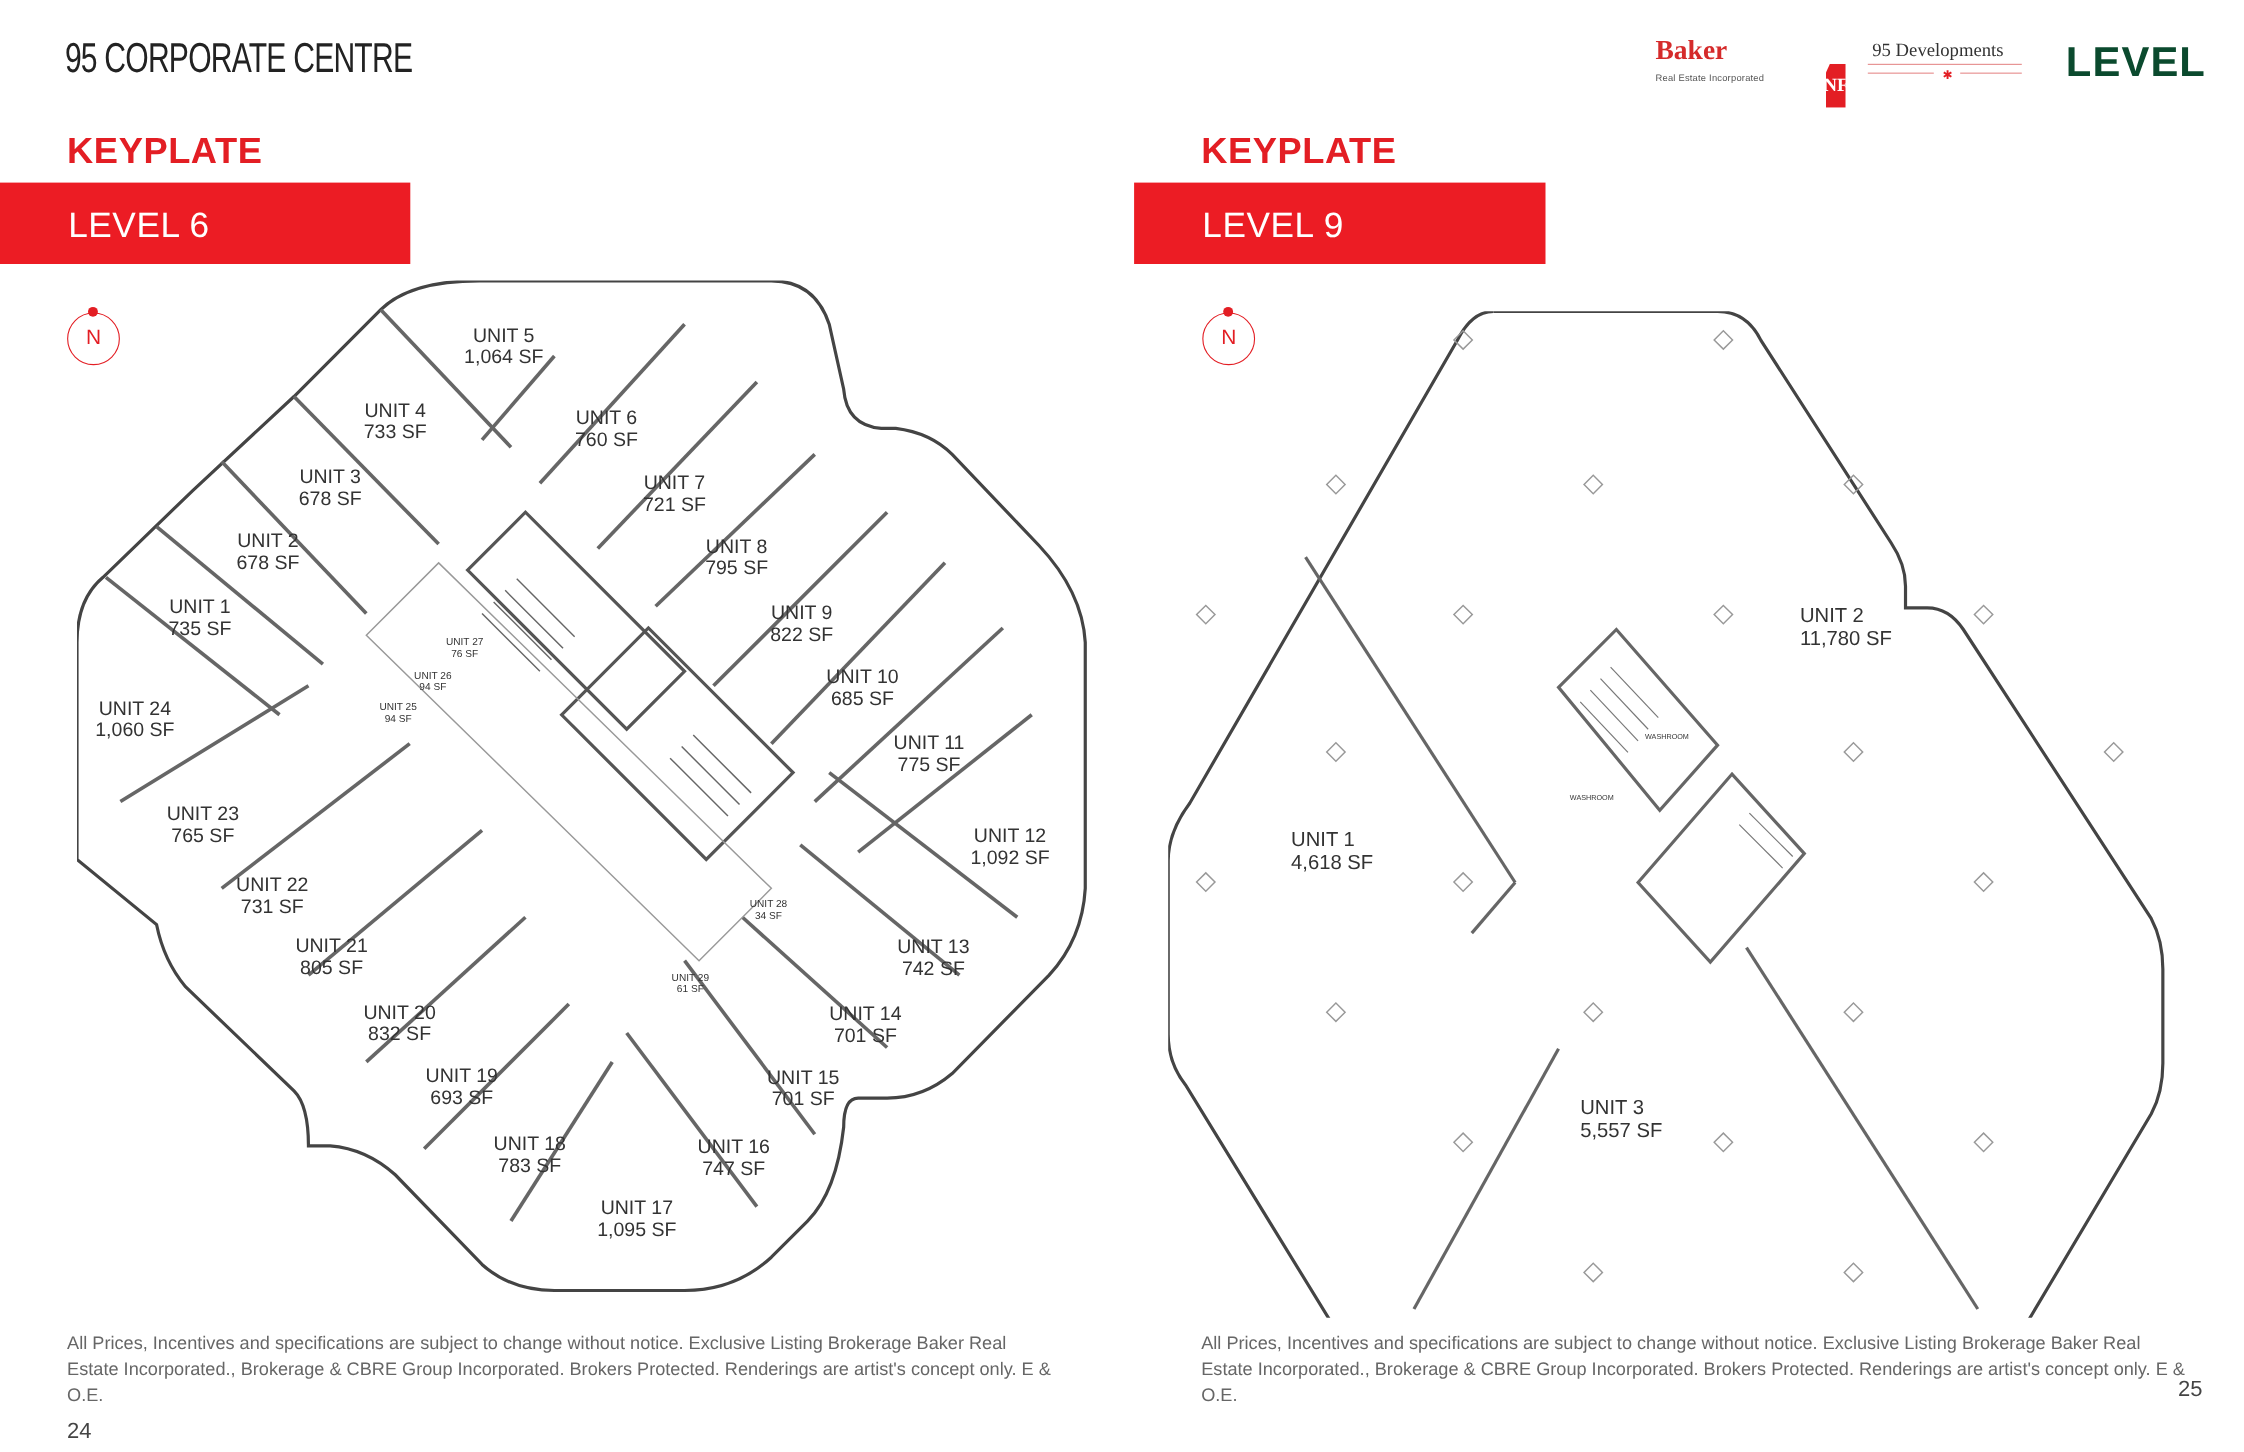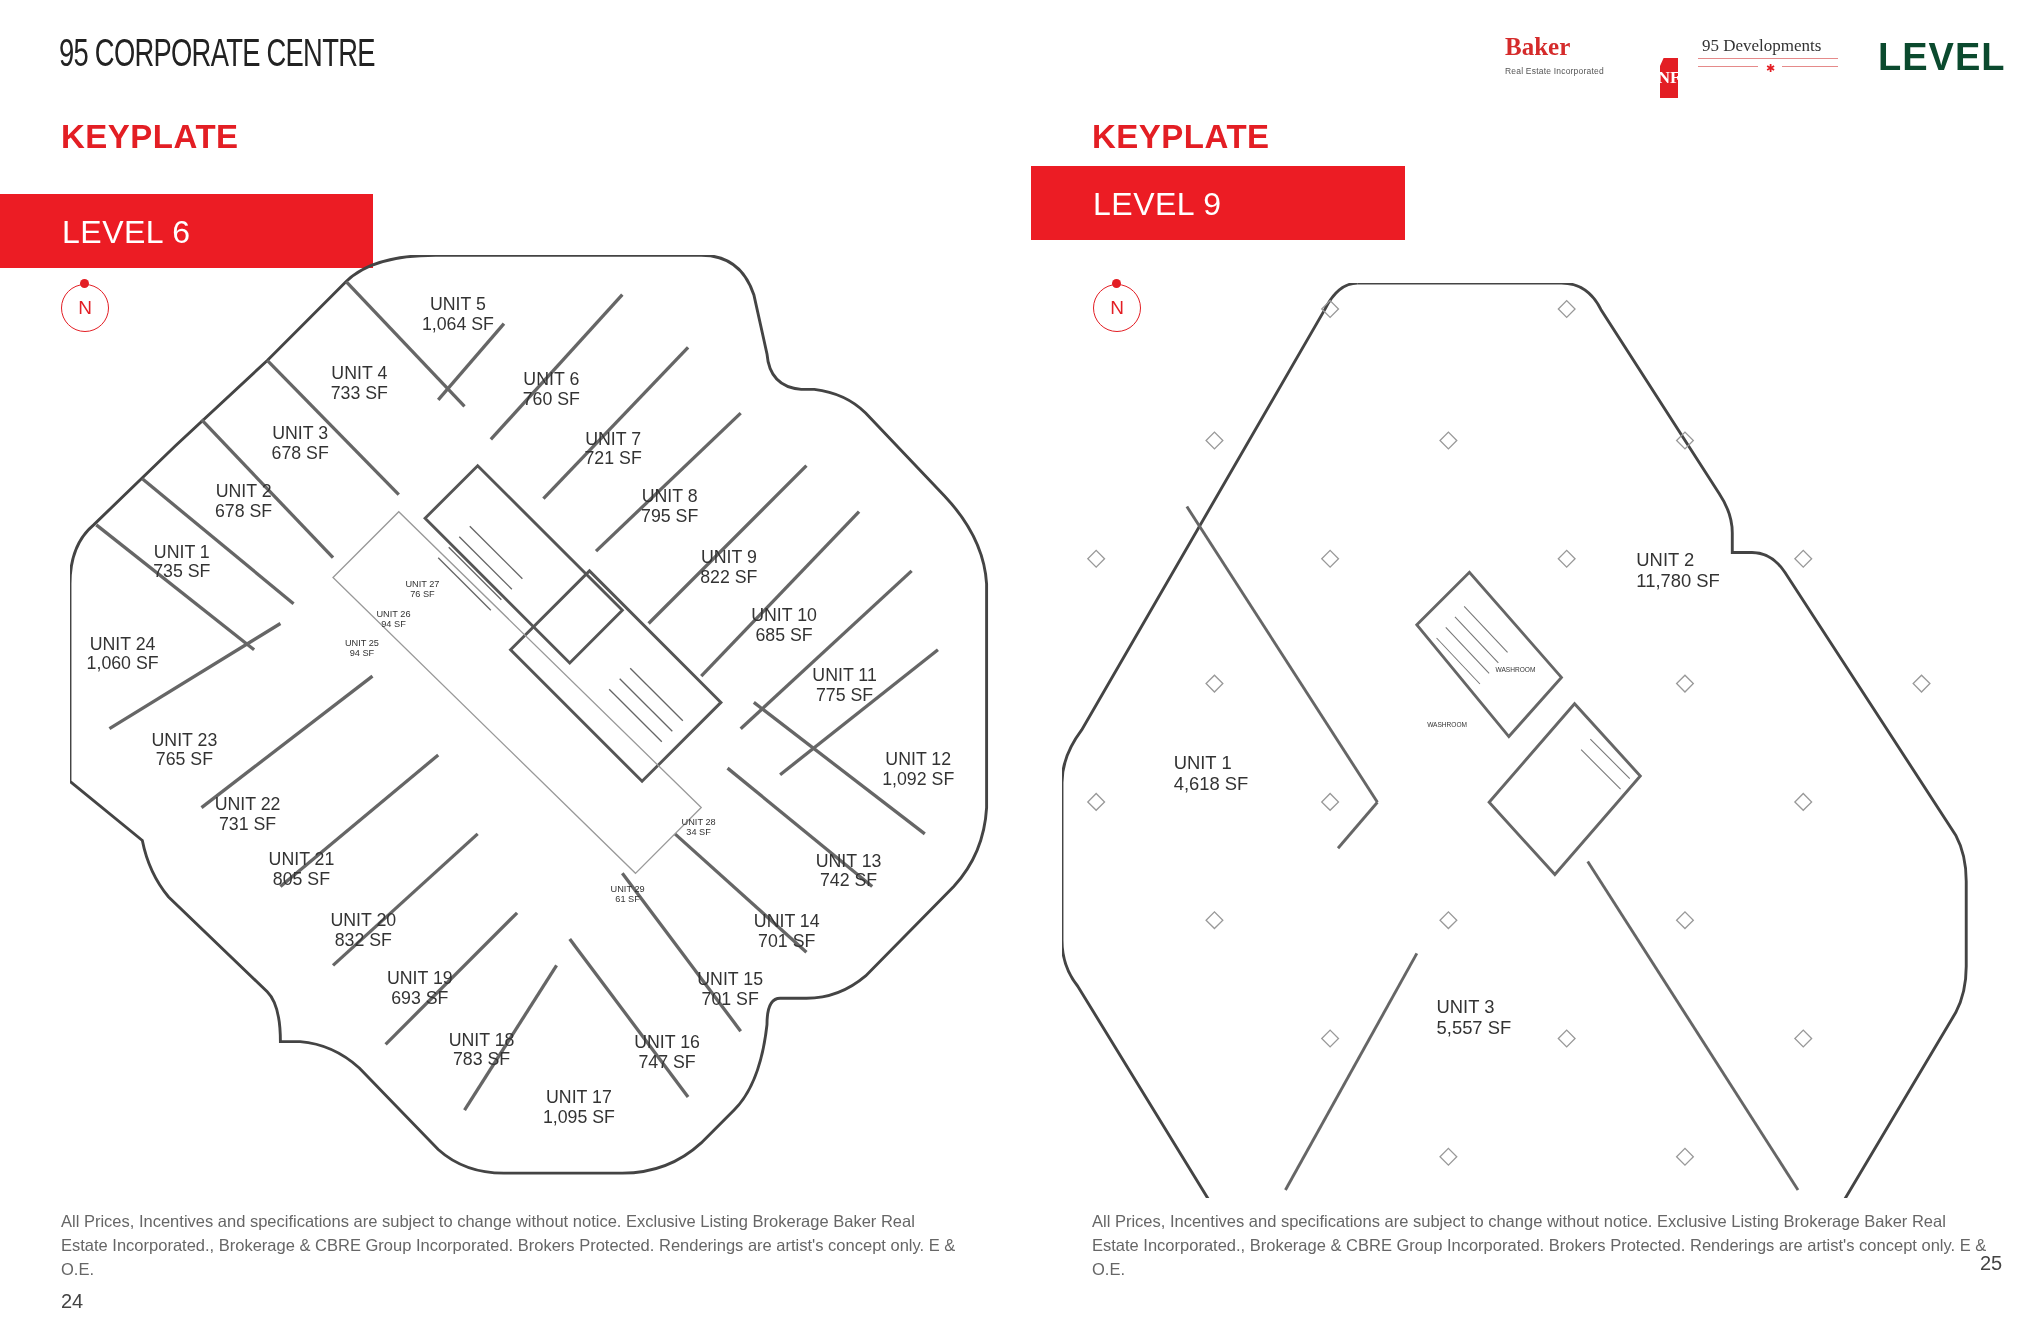--- a/index.html
+++ b/index.html
@@ -41,21 +41,21 @@
   <div class="nf-text">95 Developments</div>
   <div class="nf-line" style="top:26px;width:140px;"></div>
   <div class="nf-line" style="top:34px;width:60px;"></div>
   <div class="nf-line" style="top:34px;left:122px;width:56px;"></div>
   <div class="nf-leaf">✱</div>
 </div>
 
 <div class="abs logo-cbre">LEVEL</div>
 
 <div class="abs keyplate" style="left:61px;top:118px;">KEYPLATE</div>
-<div class="abs level-bar" style="left:0;width:373px;margin-top:28px;">
+<div class="abs level-bar" style="left:0;width:373px;">
   <span class="level-label">LEVEL 6</span>
 </div>
 
 <div class="abs" style="left:61px;top:284px;">
   <div class="compass">
       <span>N</span>
     </div>
   <div class="compass-dot"></div>
 </div>
 

